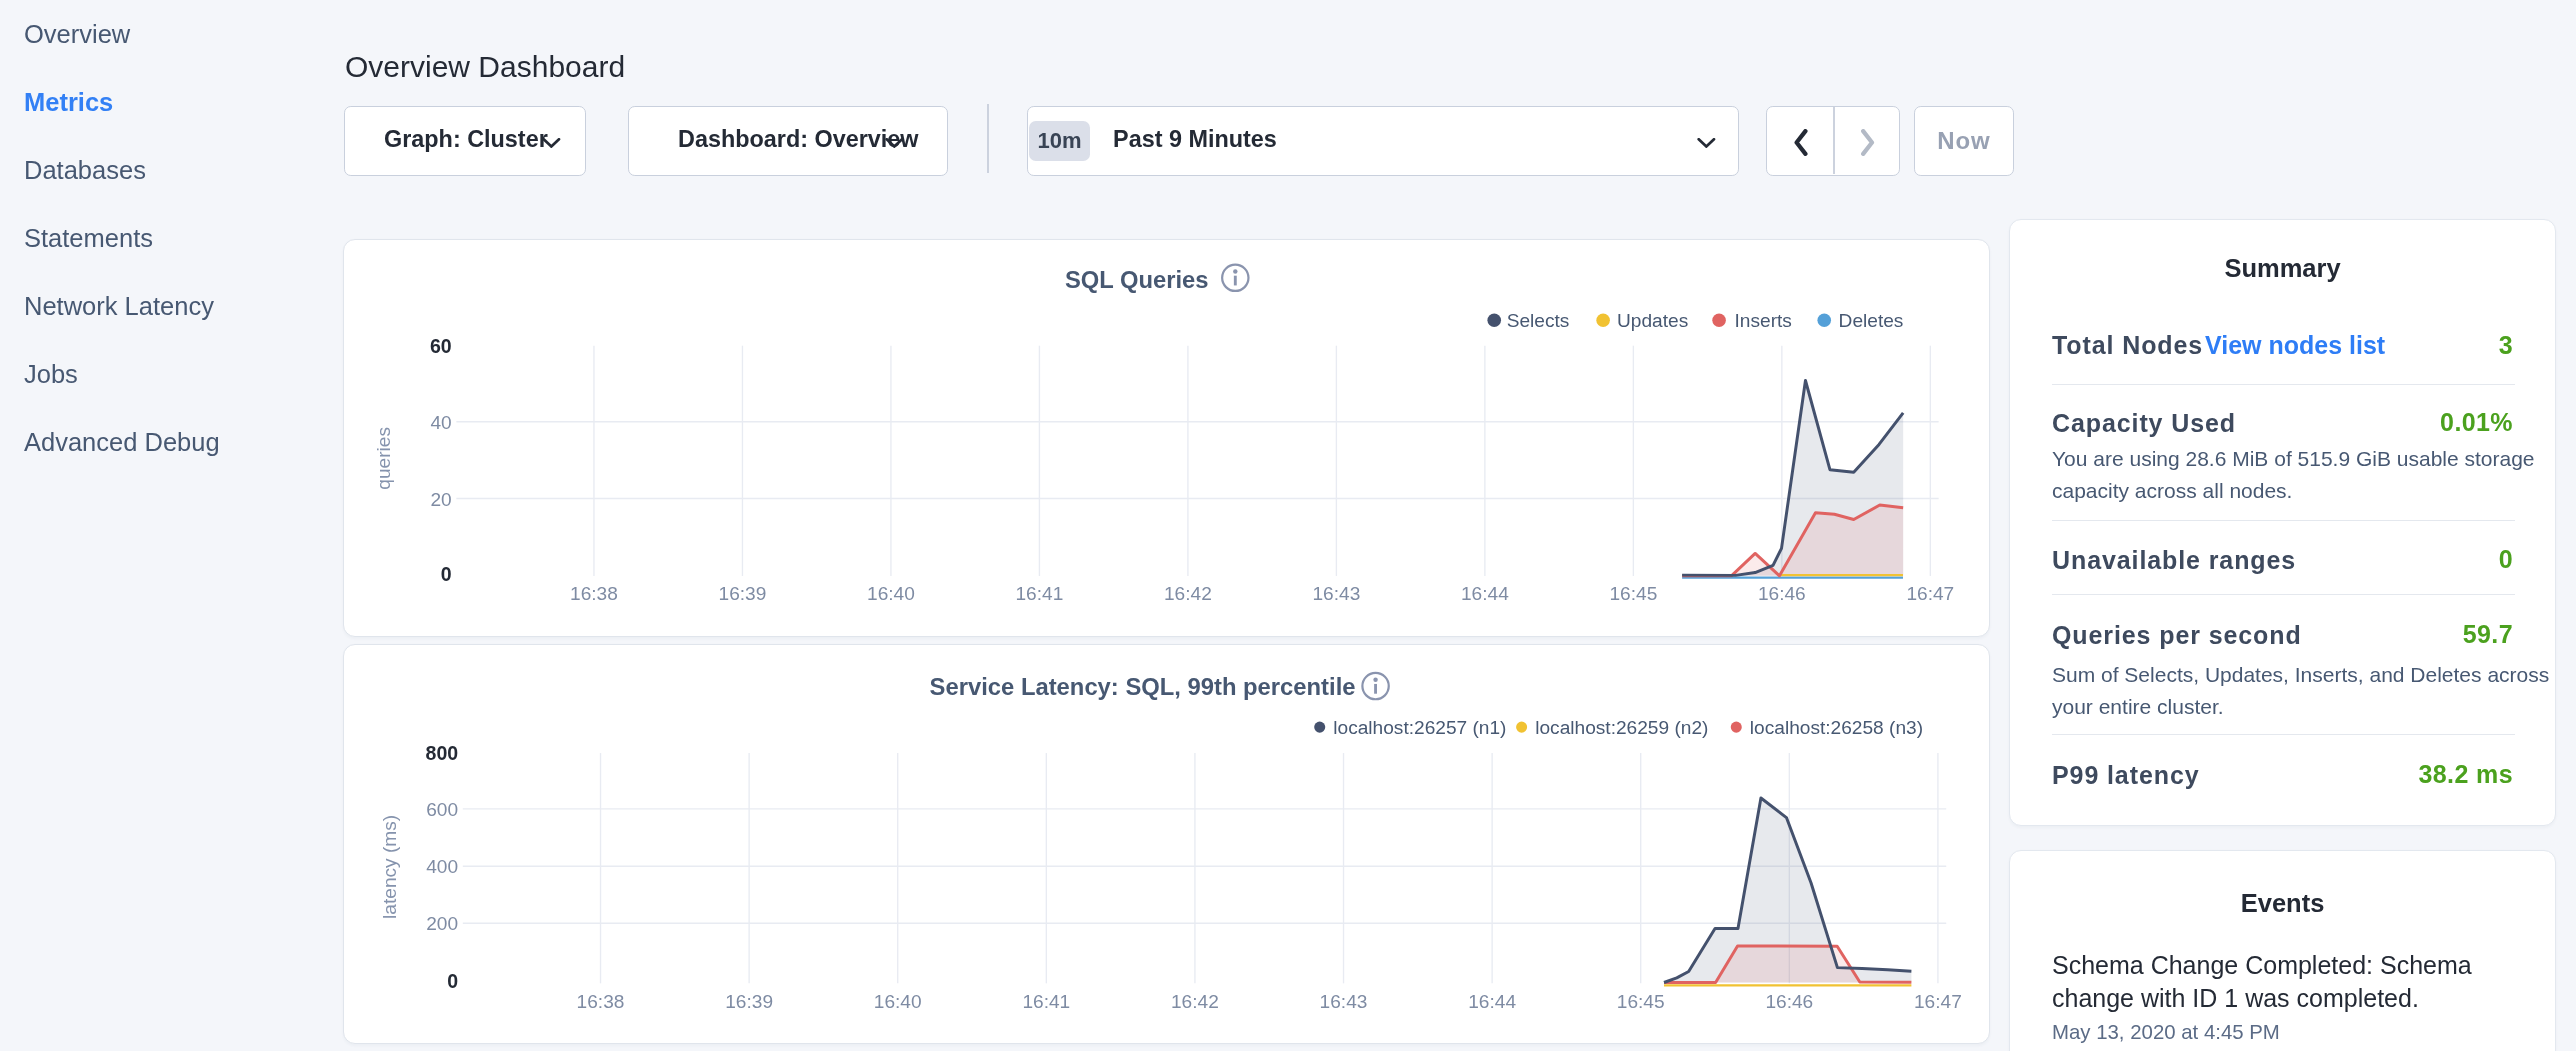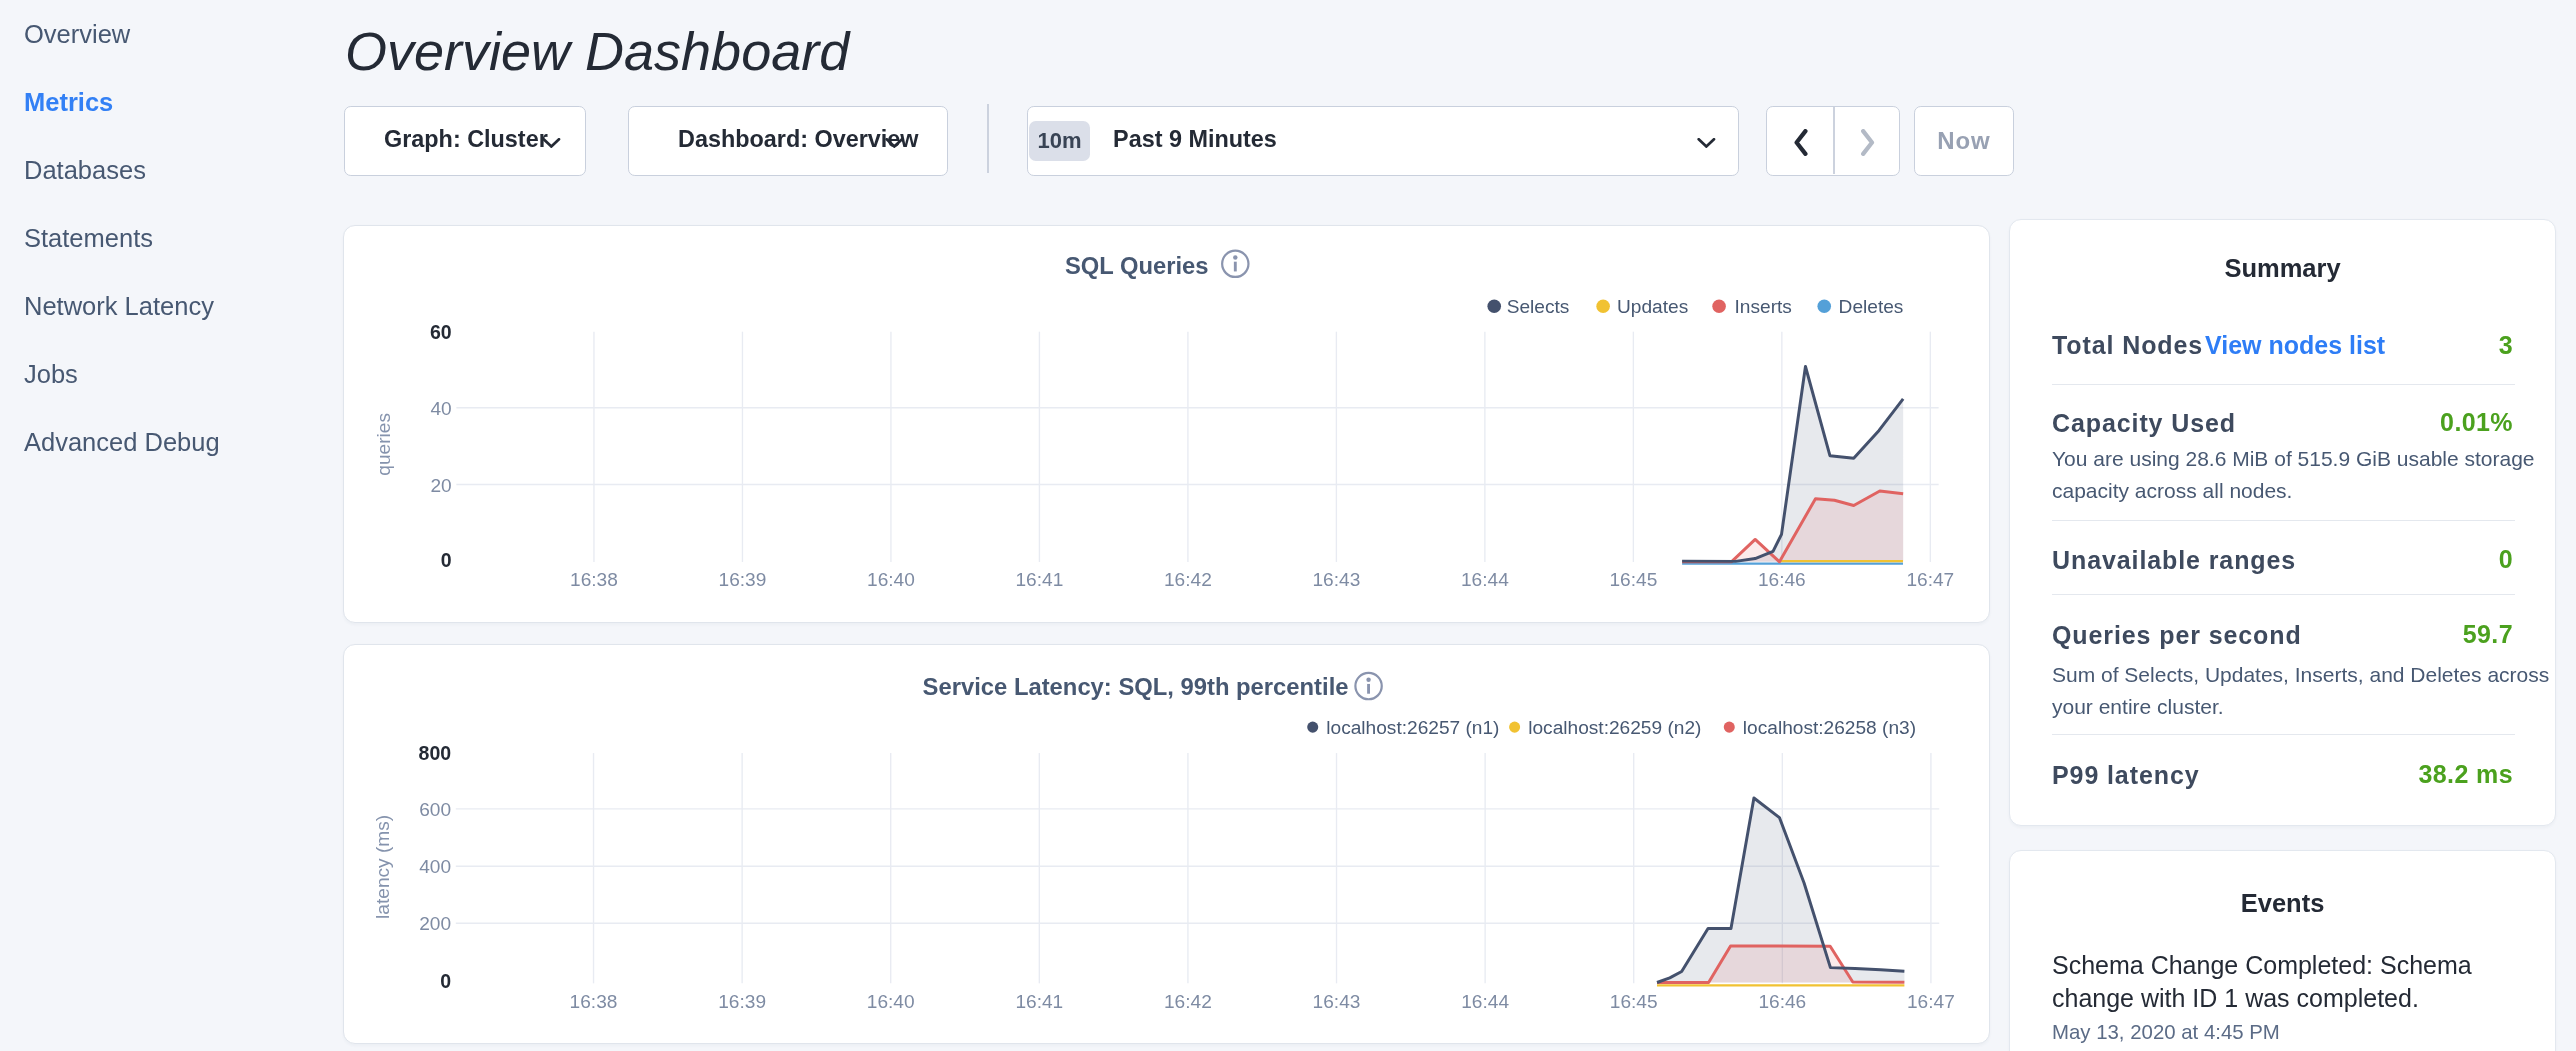--- a/index.html
+++ b/index.html
@@ -3,21 +3,21 @@
 <meta charset="utf-8">
 <style>
   * { margin:0; padding:0; box-sizing:border-box; }
   html,body { width:2576px; height:1051px; background:#f4f6fa; font-family:"Liberation Sans", sans-serif; overflow:hidden; position:relative; }
   .abs { position:absolute; }
   
   .nav { left:24px; top:0px; }
   .nav a { display:block; height:68px; line-height:68px; font-size:25.5px; color:#475872; text-decoration:none; }
   .nav a.active { color:#3380f5; font-weight:bold; }
   
-  h1 { left:345px; top:31px; font-size:54px; line-height:41px; font-weight:400; color:#242a35; letter-spacing:0;font-style:italic; }
+  h1 { left:345px; top:46px; font-size:30px; line-height:41px; font-weight:400; color:#242a35; letter-spacing:0; }
   
   .btnbox { background:#fff; border:1.7px solid #c9d0dd; border-radius:6.8px; top:106px; height:70px; display:flex; align-items:center; }
   .ddtext { font-size:23.4px; font-weight:bold; color:#242a35; position:relative; top:-1.7px; }
   .sep { width:1.7px; background:#ccd2de; top:104px; height:69px; }
   .badge { background:#dbdfe9; border-radius:6.8px; color:#394455; font-size:22px; font-weight:bold; height:40px; line-height:40px; padding:0 8.5px; }
   .nowtxt { font-size:24px; font-weight:bold; color:#98a1b3; letter-spacing:0.9px; }
   
   .panel { background:#fff; border:1.3px solid #e0e5ec; border-radius:12px; box-shadow:0 1.7px 2.6px rgba(56,76,108,0.04); left:343px; width:1647px; }
   
   .card { background:#fff; border:1.3px solid #e3e8ef; border-radius:12px; box-shadow:0 1.7px 2.6px rgba(56,76,108,0.04); left:2009px; width:547px; }
@@ -69,21 +69,21 @@
     </svg>
     <div class="abs" style="left:66px; top:0; width:1.7px; height:67px; background:#ccd2de;"></div>
     <svg class="abs" style="left:94px; top:22px;" width="13.6" height="27" viewBox="0 0 16 32">
       <path d="M2.5 2.5 L13 16 L2.5 29.5" fill="none" stroke="#b3bac6" stroke-width="5" stroke-linecap="round" stroke-linejoin="round"></path>
     </svg>
   </div>
   <div class="abs btnbox" style="left:1914px; width:100px; justify-content:center;">
     <span class="nowtxt">Now</span>
   </div>
 
-  <div class="abs panel" style="top:225px; height:398px;">
+  <div class="abs panel" style="top:239px; height:398px;">
     <svg width="1645" height="395" viewBox="0 0 1934 465" font-family="Liberation Sans, sans-serif">
       <line x1="293.0" y1="124.4" x2="293.0" y2="395.5" stroke="#e8ebf2" stroke-width="1.6"></line>
       <line x1="467.8" y1="124.4" x2="467.8" y2="395.5" stroke="#e8ebf2" stroke-width="1.6"></line>
       <line x1="642.6" y1="124.4" x2="642.6" y2="395.5" stroke="#e8ebf2" stroke-width="1.6"></line>
       <line x1="817.4" y1="124.4" x2="817.4" y2="395.5" stroke="#e8ebf2" stroke-width="1.6"></line>
       <line x1="992.2" y1="124.4" x2="992.2" y2="395.5" stroke="#e8ebf2" stroke-width="1.6"></line>
       <line x1="1167.0" y1="124.4" x2="1167.0" y2="395.5" stroke="#e8ebf2" stroke-width="1.6"></line>
       <line x1="1341.8" y1="124.4" x2="1341.8" y2="395.5" stroke="#e8ebf2" stroke-width="1.6"></line>
       <line x1="1516.6" y1="124.4" x2="1516.6" y2="395.5" stroke="#e8ebf2" stroke-width="1.6"></line>
       <line x1="1691.4" y1="124.4" x2="1691.4" y2="395.5" stroke="#e8ebf2" stroke-width="1.6"></line>
@@ -119,21 +119,21 @@
       <text x="1866.2" y="423.7" font-size="22.5" fill="#7e8ba3" text-anchor="middle">16:47</text>
       <polygon points="1574,394.5 1637,394.8 1660,391.5 1681,383 1691,363 1719.2,165.4 1748,270.4 1776,273.5 1805.8,240.6 1834.2,203.5 1834.2,395.3 1574,395.3" fill="rgba(71,88,114,0.13)" stroke="none"></polygon>
       <polygon points="1574,395.3 1632,395.3 1660,369 1688.6,395.3 1731,321 1753.3,322.9 1776,329 1806.7,312 1834.2,315.1 1834.2,395.3 1574,395.3" fill="rgba(224,99,97,0.13)" stroke="none"></polygon>
       <line x1="1574" y1="397.4" x2="1834" y2="397.4" stroke="#54a0d8" stroke-width="2.5"></line>
       <line x1="1688" y1="394.6" x2="1834" y2="394.6" stroke="#f1c232" stroke-width="2.6"></line>
       <polyline points="1574,395.3 1632,395.3 1660,369 1688.6,395.3 1731,321 1753.3,322.9 1776,329 1806.7,312 1834.2,315.1" fill="none" stroke="#e06361" stroke-width="3.5" stroke-linejoin="round"></polyline>
       <polyline points="1574,394.5 1637,394.8 1660,391.5 1681,383 1691,363 1719.2,165.4 1748,270.4 1776,273.5 1805.8,240.6 1834.2,203.5" fill="none" stroke="#44516d" stroke-width="3.5" stroke-linejoin="round"></polyline>
     </svg>
   </div>
 
-  <div class="abs panel" style="top:644px; height:400px;">
+  <div class="abs panel" style="top:644px; height:400px;padding-left:7px;">
     <svg width="1645" height="397" viewBox="0 0 1934 467" font-family="Liberation Sans, sans-serif">
       <line x1="293.0" y1="127.1" x2="293.0" y2="398" stroke="#e8ebf2" stroke-width="1.6"></line>
       <line x1="467.8" y1="127.1" x2="467.8" y2="398" stroke="#e8ebf2" stroke-width="1.6"></line>
       <line x1="642.6" y1="127.1" x2="642.6" y2="398" stroke="#e8ebf2" stroke-width="1.6"></line>
       <line x1="817.4" y1="127.1" x2="817.4" y2="398" stroke="#e8ebf2" stroke-width="1.6"></line>
       <line x1="992.2" y1="127.1" x2="992.2" y2="398" stroke="#e8ebf2" stroke-width="1.6"></line>
       <line x1="1167.0" y1="127.1" x2="1167.0" y2="398" stroke="#e8ebf2" stroke-width="1.6"></line>
       <line x1="1341.8" y1="127.1" x2="1341.8" y2="398" stroke="#e8ebf2" stroke-width="1.6"></line>
       <line x1="1516.6" y1="127.1" x2="1516.6" y2="398" stroke="#e8ebf2" stroke-width="1.6"></line>
       <line x1="1691.4" y1="127.1" x2="1691.4" y2="398" stroke="#e8ebf2" stroke-width="1.6"></line>

